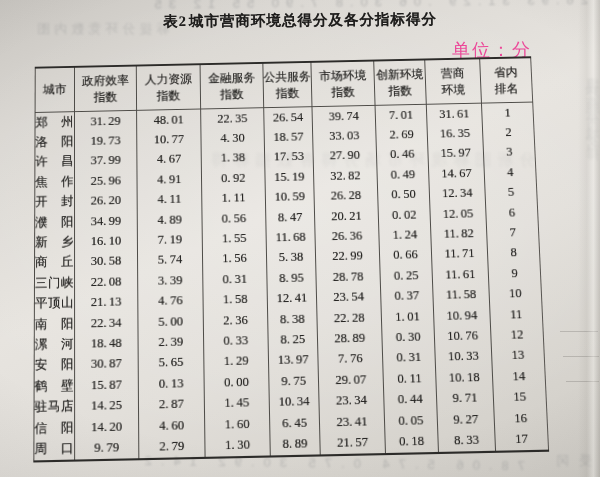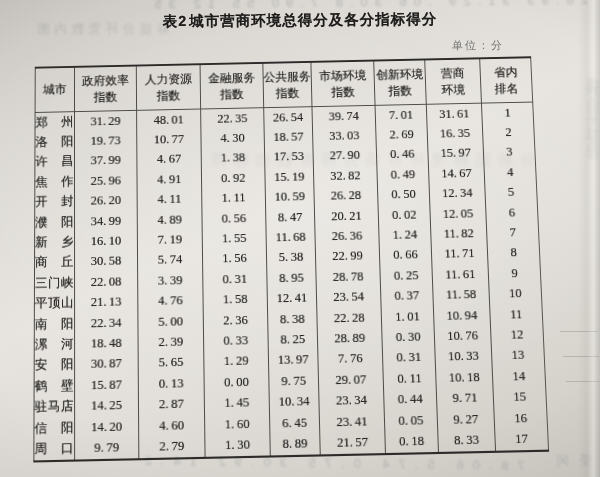--- a/index.html
+++ b/index.html
@@ -26,25 +26,25 @@
     position: absolute; top: 11px; left: 0; width: 600px;
     text-align: center;
     font-family: "Liberation Sans", sans-serif;
     font-weight: bold;
     font-size: 14.5px;
     color: #1e1d1c;
     letter-spacing: 1px;
     transform: rotate(-0.5deg);
     text-shadow: 0 0 0.6px rgba(30,30,30,0.55);
   }
-  .caption .label { margin-right: 2px; }
+  .caption .label { margin-right: 2px; font-family: Liberation Serif, serif; }
 
   .unit-note {
     position: absolute; top: 38px; left: 452px;
-    font-size: 11px; color: #737373;
+    font-size: 18px; color: #ec4899;
     letter-spacing: 2px;
     transform: rotate(-0.5deg);
   }
 
   .table-wrap {
     position: absolute; top: 57px; left: 34px; width: 505px;
     transform: rotate(-1.2deg) perspective(900px) rotateX(5deg);
     transform-origin: 50% 50%;
   }
   table {

